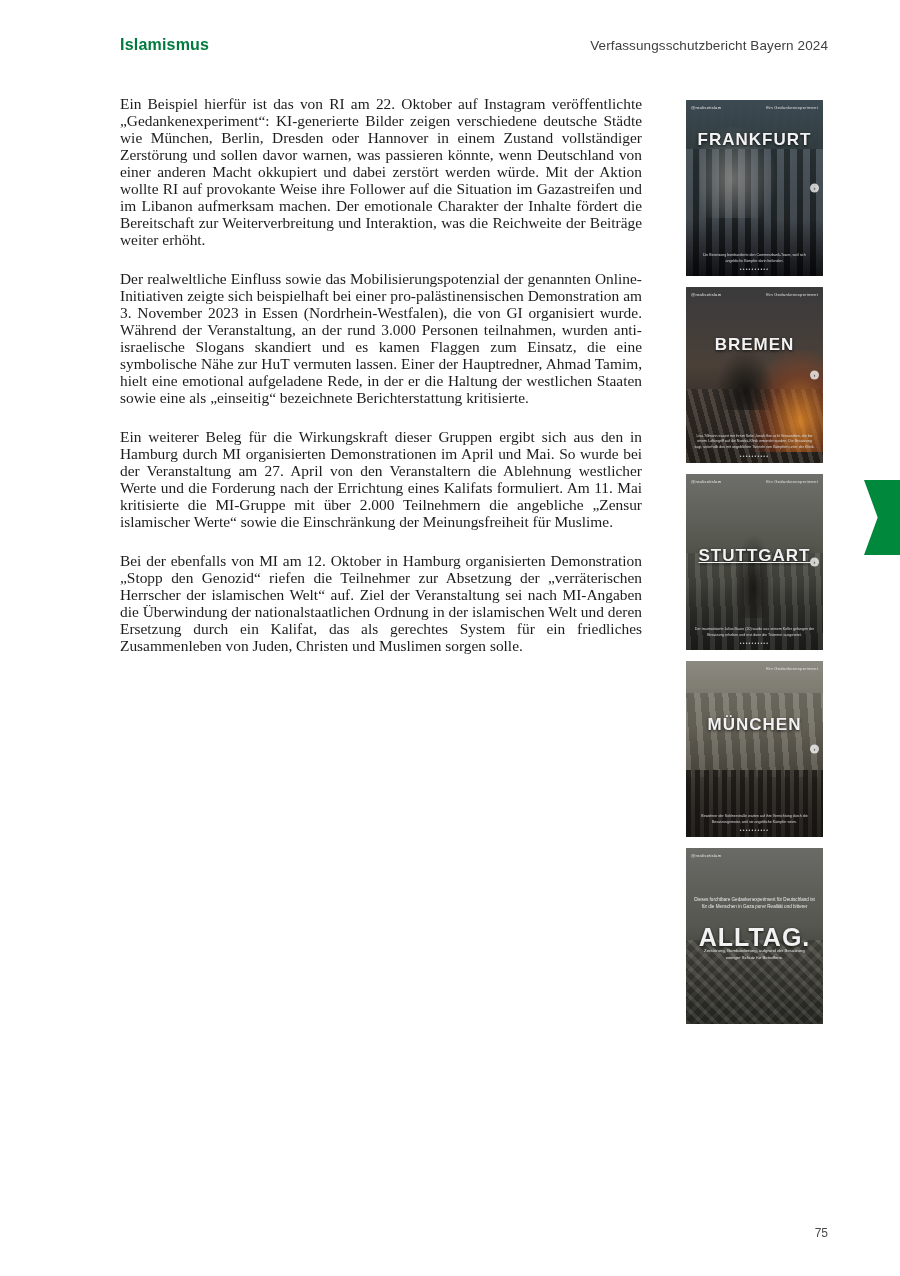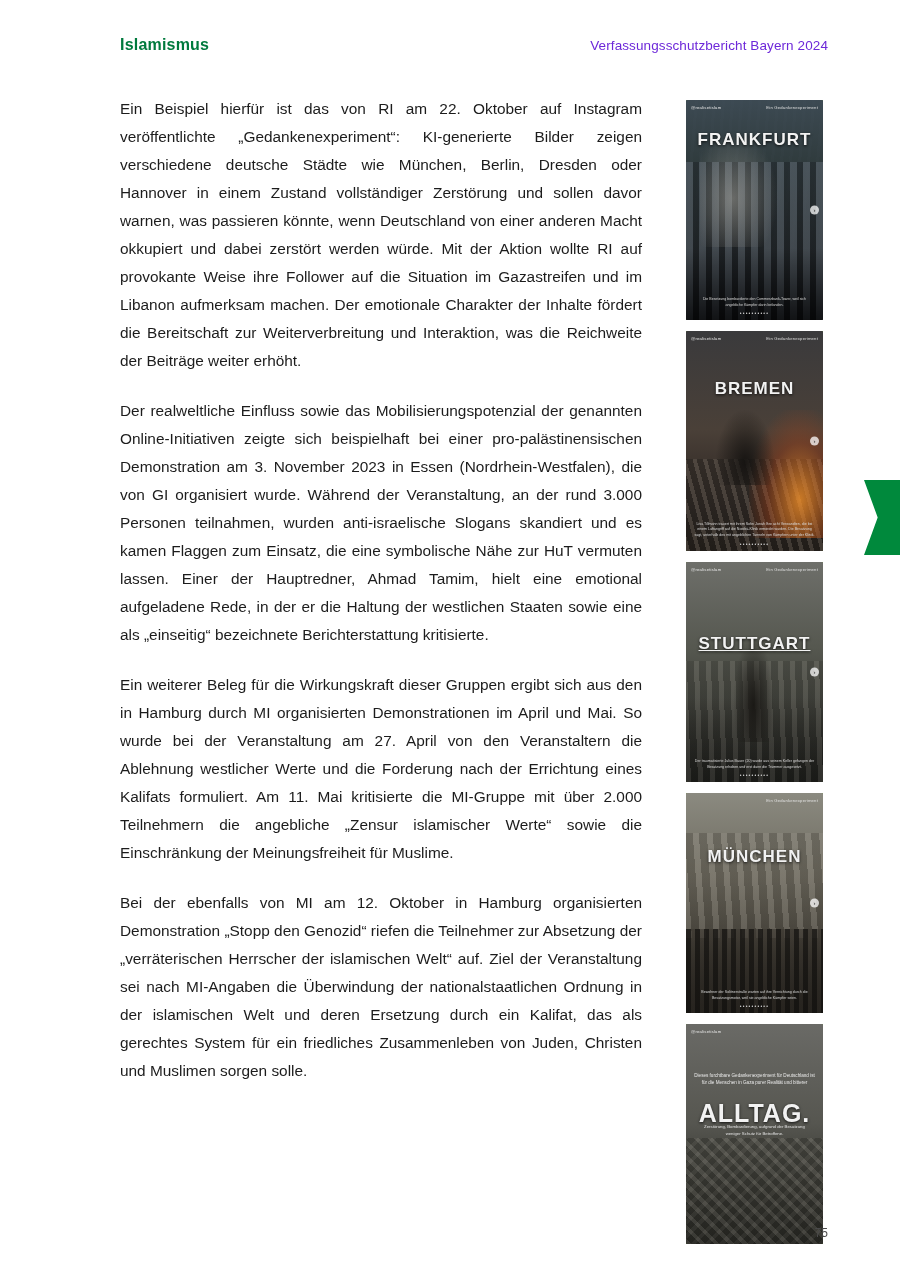--- a/index.html
+++ b/index.html
@@ -31,53 +31,54 @@
     align-items: baseline;
     justify-content: space-between;
   }
   .header-section {
     color: #007a3d;
     font-size: 16px;
     font-weight: 600;
     letter-spacing: 0.2px;
   }
   .header-report {
-    color: #6d28d9;
+    color: #404040;
     font-size: 13.5px;
     letter-spacing: 0.1px;
   }
 
   
   .content {
     position: absolute;
     left: 120px;
     top: 95px;
     width: 538px;
   }
   .para {
     font-size: 15.4px;
-    line-height: 28px;
+    line-height: 17px;
     text-align: justify;
     text-justify: inter-word;
     margin: 0 16px 22px 0;
     color: #1c1c1c;
     hyphens: manual;
+    font-family: Liberation Serif, serif;
   }
   .para:last-child { margin-bottom: 0; }
 
   
   .figures {
     position: absolute;
     left: 686px;
     top: 100px;
     width: 137px;
   }
   .figure {
     width: 137px;
-    height: 220px;
+    height: 176px;
     margin-bottom: 11px;
     position: relative;
     overflow: hidden;
     background: #4d7c0f;
     border-radius: 1px;
   }
   .figure:last-child { margin-bottom: 0; }
 
   
   .post-topbar {

